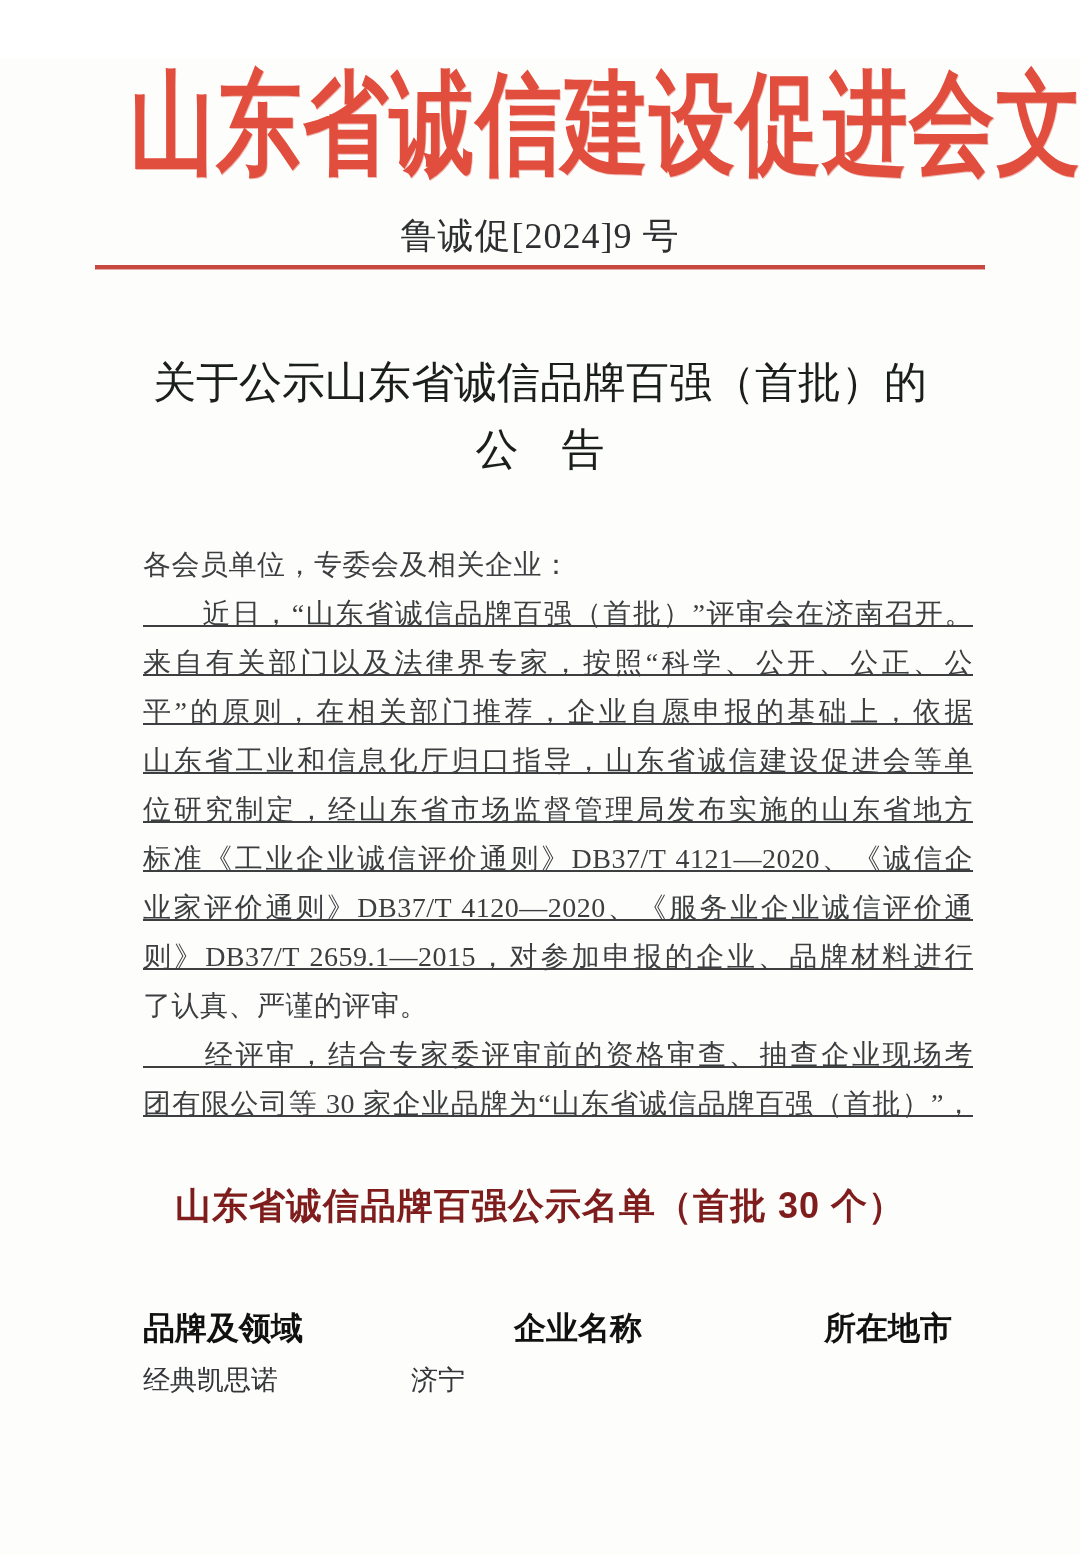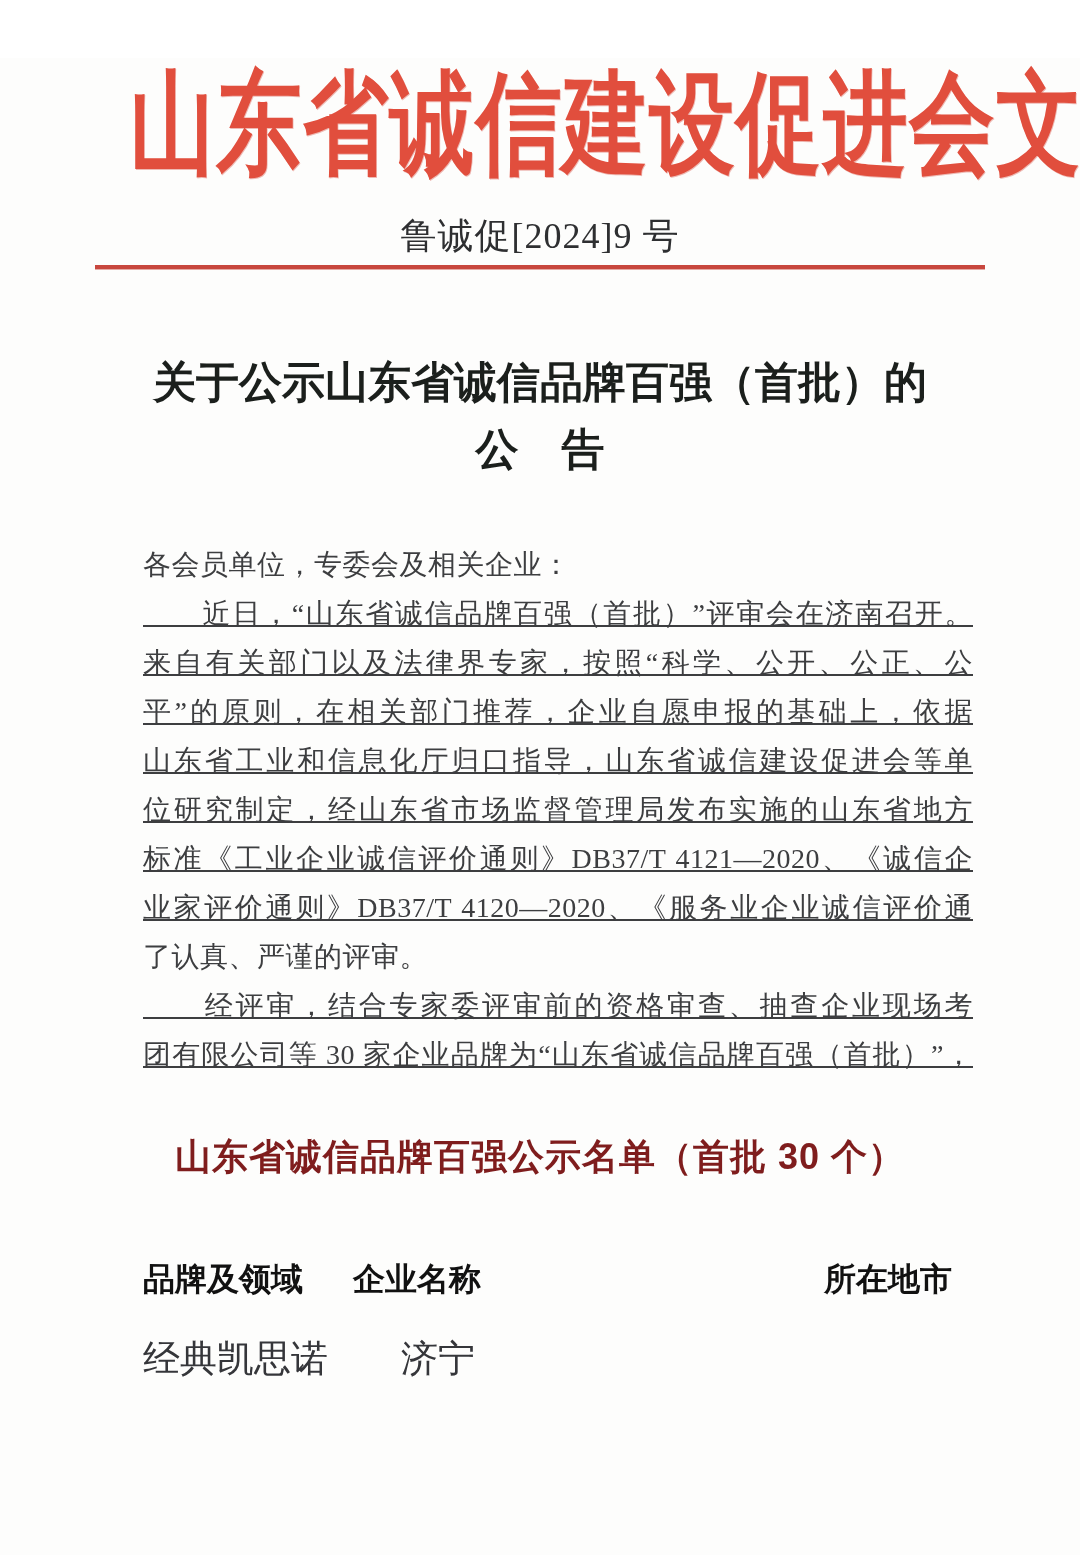--- a/index.html
+++ b/index.html
@@ -47,21 +47,21 @@
     width:890px;
     height:4px;
     margin:9px auto 0 auto;
     background:var(--rule-red);
     box-shadow:0 1px 0 rgba(200,70,62,.45);
   }
   
   .doc-title{
     margin-top:80px;
     text-align:center;
-    font-weight:bold;
+    font-weight:normal;
     color:var(--text-dark);
     font-size:43px;
     line-height:67px;
     font-family:"Liberation Serif","DejaVu Serif",serif;
   }
   
   .body-text{
     width:830px;
     margin:57px auto 0 143px;
     font-size:28px;
@@ -100,27 +100,27 @@
     display:flex;
     align-items:baseline;
   }
   .t-head{
     font-family:"Liberation Sans","DejaVu Sans",sans-serif;
     font-weight:bold;
     color:#111;
     line-height:40px;
   }
   .t-body .t-row{
-    margin-top:38px;
+    margin-top:10px;
     color:#35363a;
-    font-size:37px;
+    font-size:27px;
     line-height:44px;
   }
   .col-brand{width:210px;text-align:left;}
-  .col-company{flex:1;text-align:left;}
+  .col-company{flex:1;text-align:center;}
   .col-city{width:170px;text-align:center;}
 </style>
 </head>
 <body>
 
 <div class="page">
 
   <div class="red-head">山东省诚信建设促进会文件</div>
 
   <div class="doc-number">鲁诚促[2024]9 号</div>
@@ -143,20 +143,21 @@
       <div class="body-line fill">平”的原则，在相关部门推荐，企业自愿申报的基础上，依据</div>
 
       <div class="body-line fill">山东省工业和信息化厅归口指导，山东省诚信建设促进会等单</div>
 
       <div class="body-line fill">位研究制定，经山东省市场监督管理局发布实施的山东省地方</div>
 
       <div class="body-line fill">标准《工业企业诚信评价通则》DB37/T 4121—2020、《诚信企</div>
 
       <div class="body-line fill">业家评价通则》DB37/T 4120—2020、《服务业企业诚信评价通</div>
 
+      <div class="body-line fill">则》DB37/T 2659.1—2015，对参加申报的企业、品牌材料进行</div>
 
       <div class="body-line">了认真、严谨的评审。</div>
 
       <div class="body-line fill">　　经评审，结合专家委评审前的资格审查、抽查企业现场考</div>
 
 
       <div class="body-line fill">团有限公司等 30 家企业品牌为“山东省诚信品牌百强（首批）”，</div>
     </div>
 
   <div class="list-heading">山东省诚信品牌百强公示名单（首批 30 个）</div>

